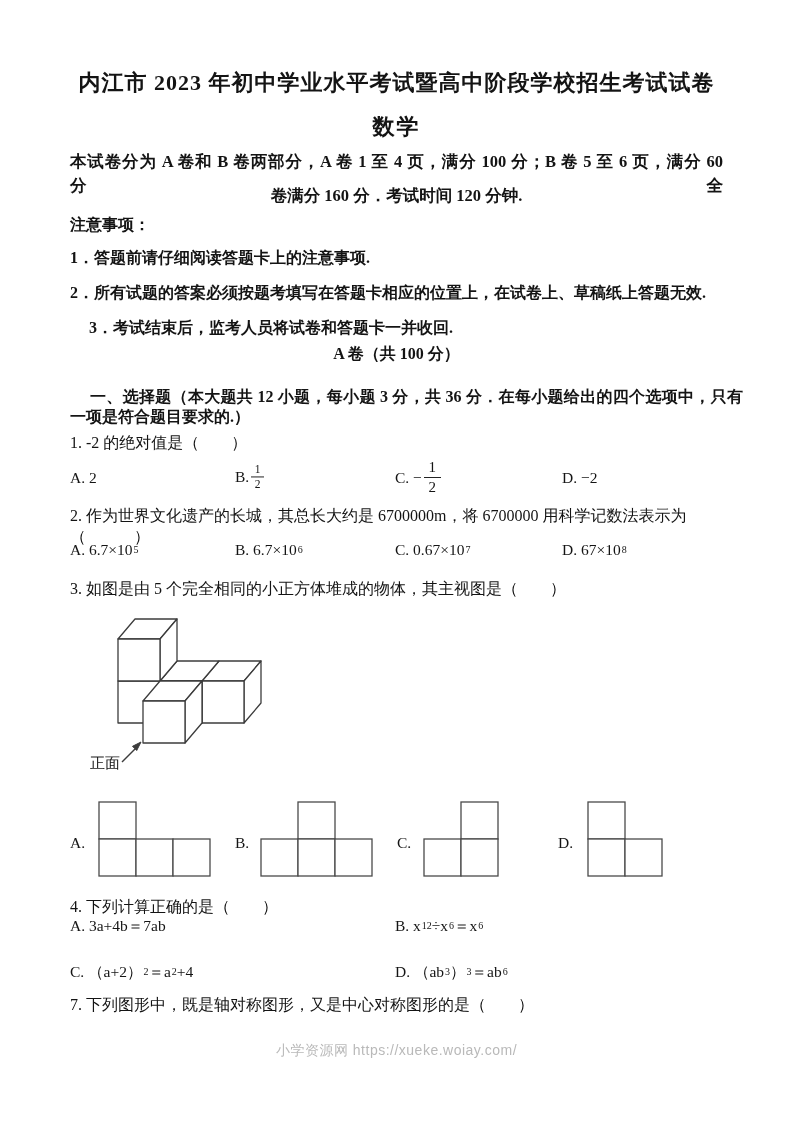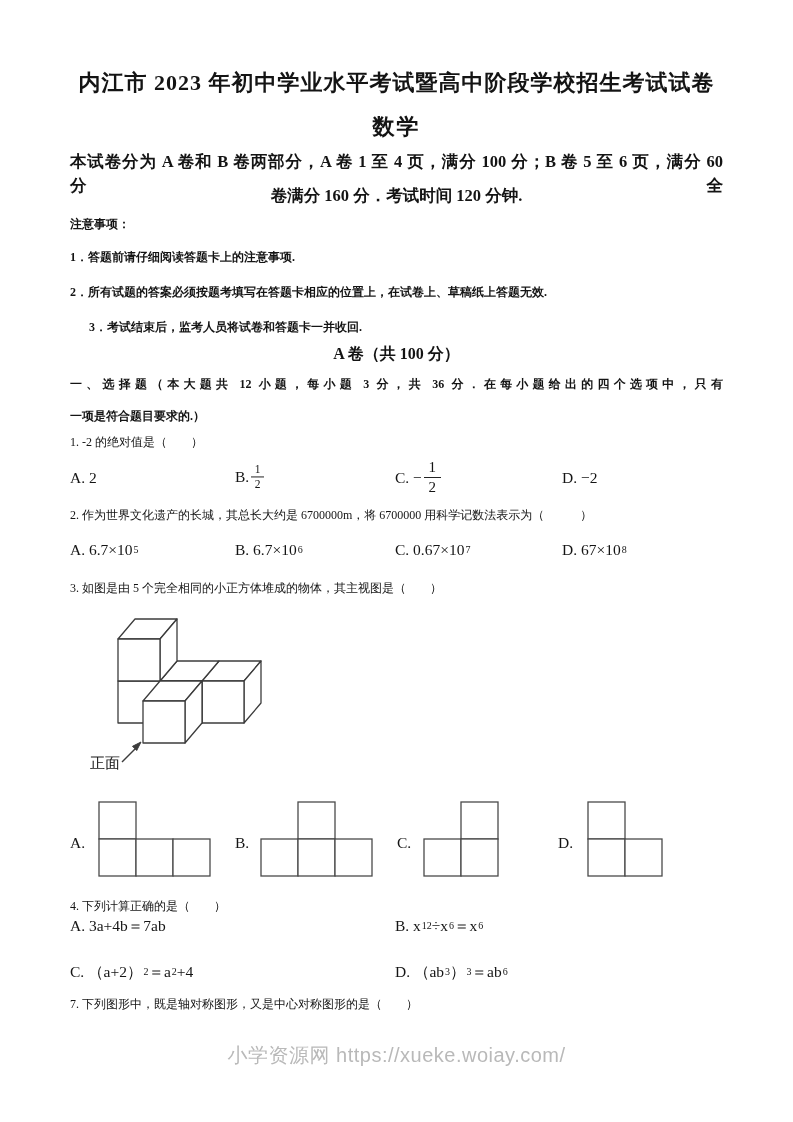--- a/index.html
+++ b/index.html
@@ -10,27 +10,27 @@
   .abs{position:absolute;margin:0;}
   .content{left:70px;width:653px;}
   .b{font-weight:bold;}
   .center{text-align:center;}
   .jfull{text-align:justify;text-align-last:justify;}
   .t1{top:68px;font-size:22px;line-height:30px;letter-spacing:1px;}
   .t2{top:112px;font-size:22px;line-height:30px;letter-spacing:2px;}
   .intro{font-size:16.5px;line-height:24px;}
   .i1{top:150px;}
   .i2{top:184px;}
-  .body15{font-size:12px;line-height:21px;}
+  .body15{font-size:16px;line-height:21px;}
   .nh{top:214px;}
   .n1{top:247px;}
   .n2{top:282px;}
   .n3{top:317px;margin-left:19px;}
   .secA{top:344px;font-size:16px;}
-  .p1a{top:374px;}
+  .p1a{top:386px;margin-left:20px;}
   .p1b{top:406px;}
   .q1s{top:432px;}
   .q2s{top:505px;}
   .q3s{top:578px;}
   .q4s{top:896px;}
   .q5s{top:994px;}
   .optrow{position:absolute;left:70px;width:653px;}
   .r-q1{top:450px;height:54px;}
   .r-q2{top:536px;height:26px;}
   .r-q4a{top:912px;height:26px;}
@@ -46,21 +46,21 @@
   .frac .fb{display:block;width:100%;min-width:13px;border-top:1.2px solid #222;margin:1px 0;}
   .frac.big{font-size:15px;line-height:1.1;}
   .frac.big .fb{min-width:17px;}
   .figwrap{top:606px;left:88px;}
   .q3row{top:793px;height:92px;}
   .q3lab{position:absolute;top:40px;font-size:15.5px;line-height:20px;}
   .gridshape{position:absolute;top:8px;}
   .footer{
     top:1042px;left:0;width:793px;text-align:center;
     font-family:"Liberation Sans","DejaVu Sans",sans-serif;
-    font-size:20px;color:#b9b9b9;letter-spacing:0.5px;
+    font-size:14px;color:#b9b9b9;letter-spacing:0.5px;
   }
 </style>
 </head>
 <body>
 
 <div class="sheet">
 
   <p class="abs content center b t1">内江市 2023 年初中学业水平考试暨高中阶段学校招生考试试卷</p>
   <p class="abs content center b t2">数学</p>
 

